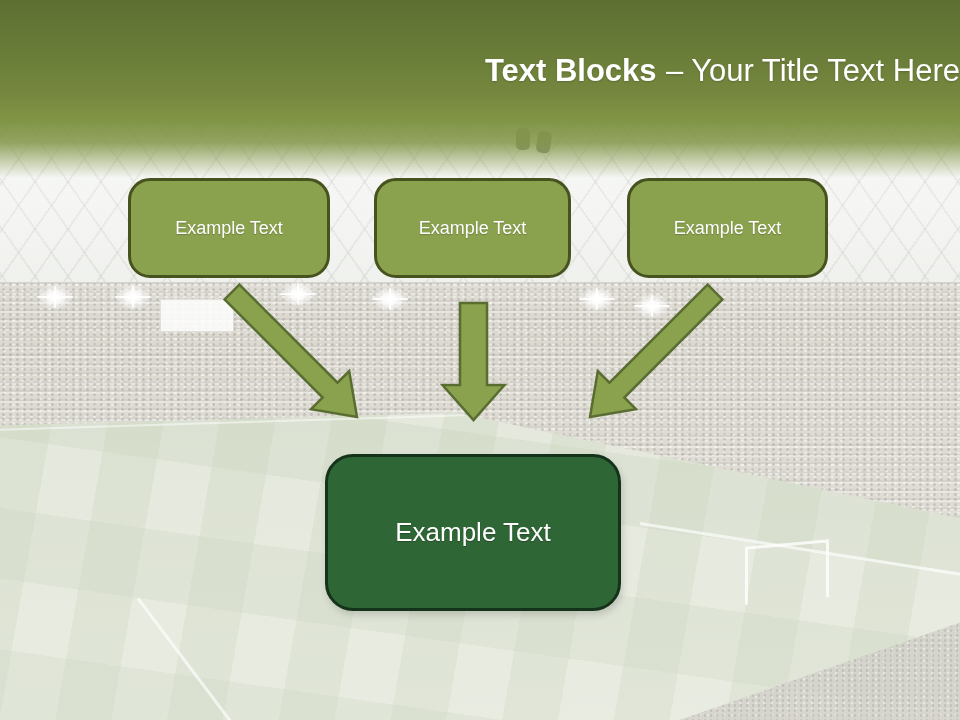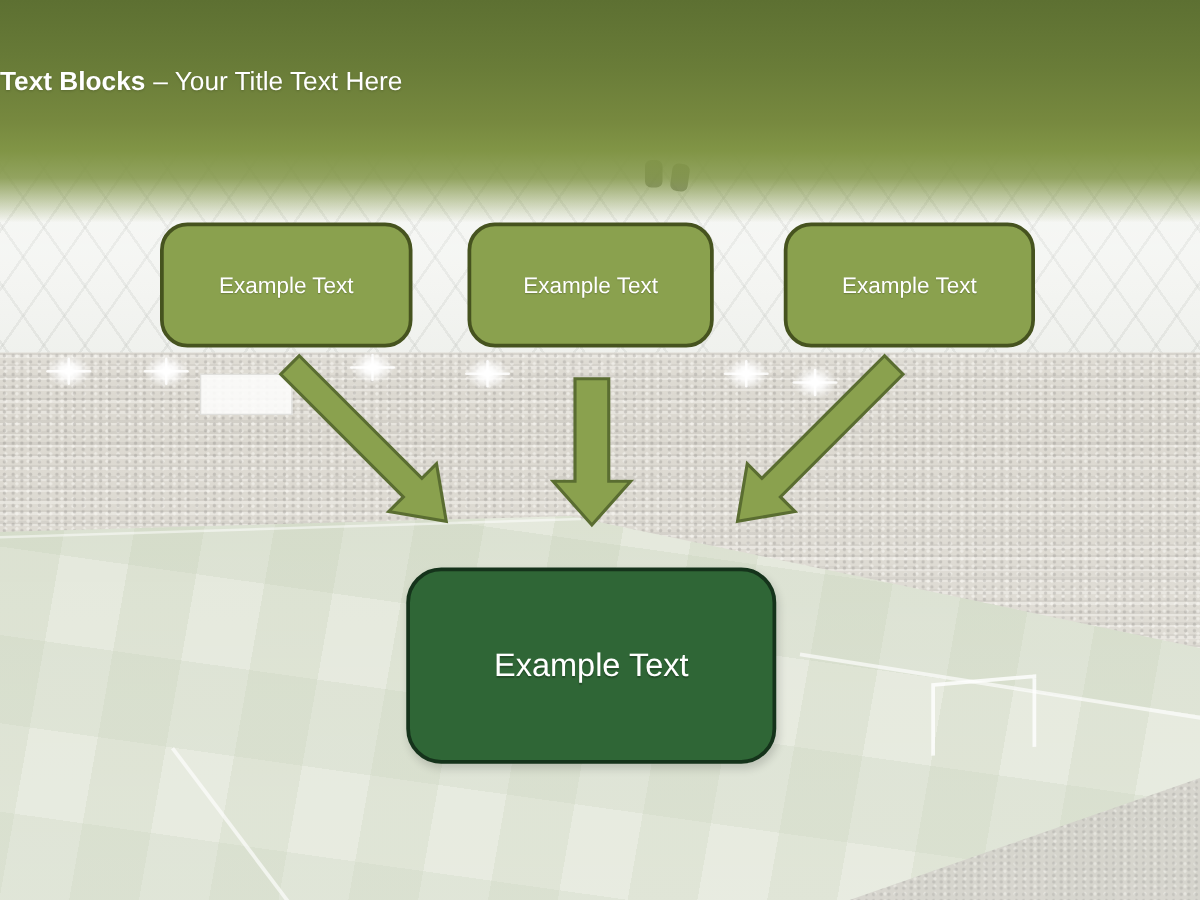--- a/index.html
+++ b/index.html
@@ -86,22 +86,22 @@
   .sp1{left:516px;top:128px;} .sp2{left:537px;top:131px;transform:rotate(8deg);}
 
   
   .header{
     position:absolute;left:0;top:0;width:960px;height:178px;
     background:linear-gradient(180deg,
       #5d7032 0%, #697c38 30%, #77893f 55%, #819546 68%,
       rgba(129,149,70,.85) 80%, rgba(140,158,90,0) 100%);
   }
   .title{
-    margin:0;padding-top:54px;text-align:left;
-    color:#ffffff;font-size:21px;line-height:1.1;font-weight:400;
+    margin:0;padding-top:54px;text-align:right;
+    color:#ffffff;font-size:31px;line-height:1.1;font-weight:400;
     text-shadow:0 1px 2px rgba(0,0,0,.18);
   }
   .t-bold{font-weight:700;}
   .t-rest{font-weight:400;margin-left:.30em;}
 
   
   .arrows{position:absolute;left:0;top:0;width:960px;height:720px;}
   .arrows path{stroke:#5a6d31;stroke-width:2.5;stroke-linejoin:miter;}
 
   

